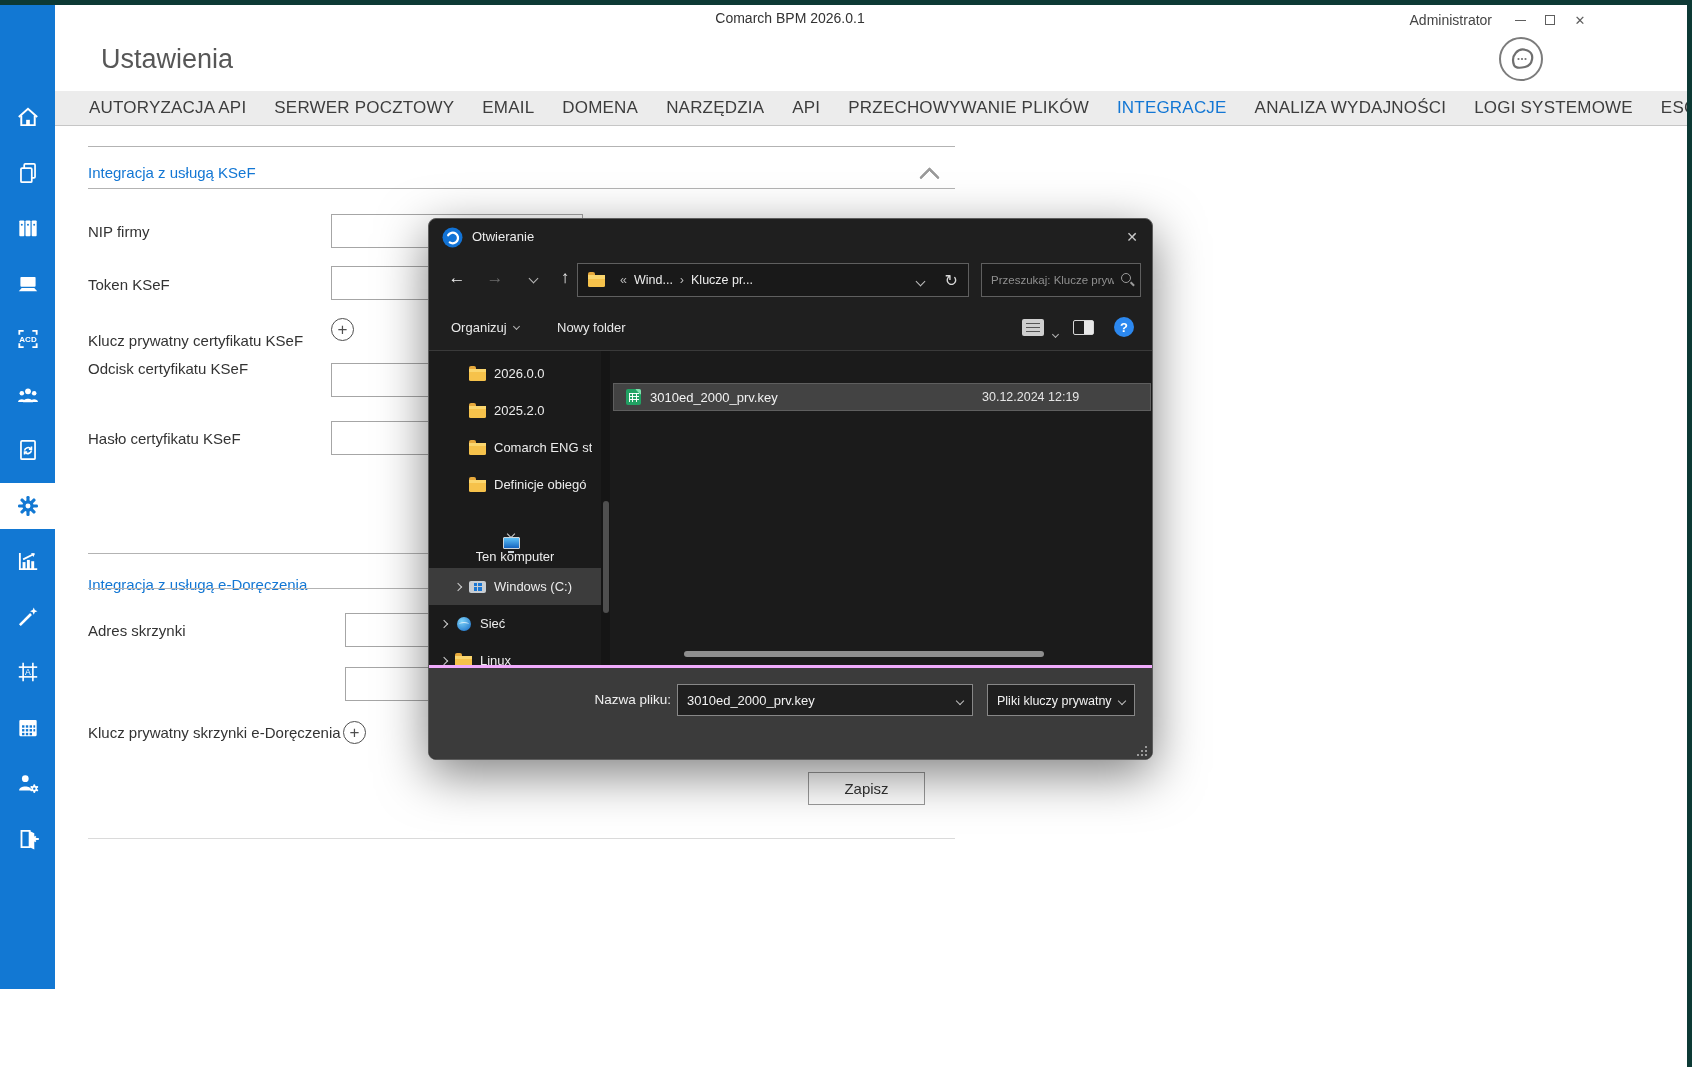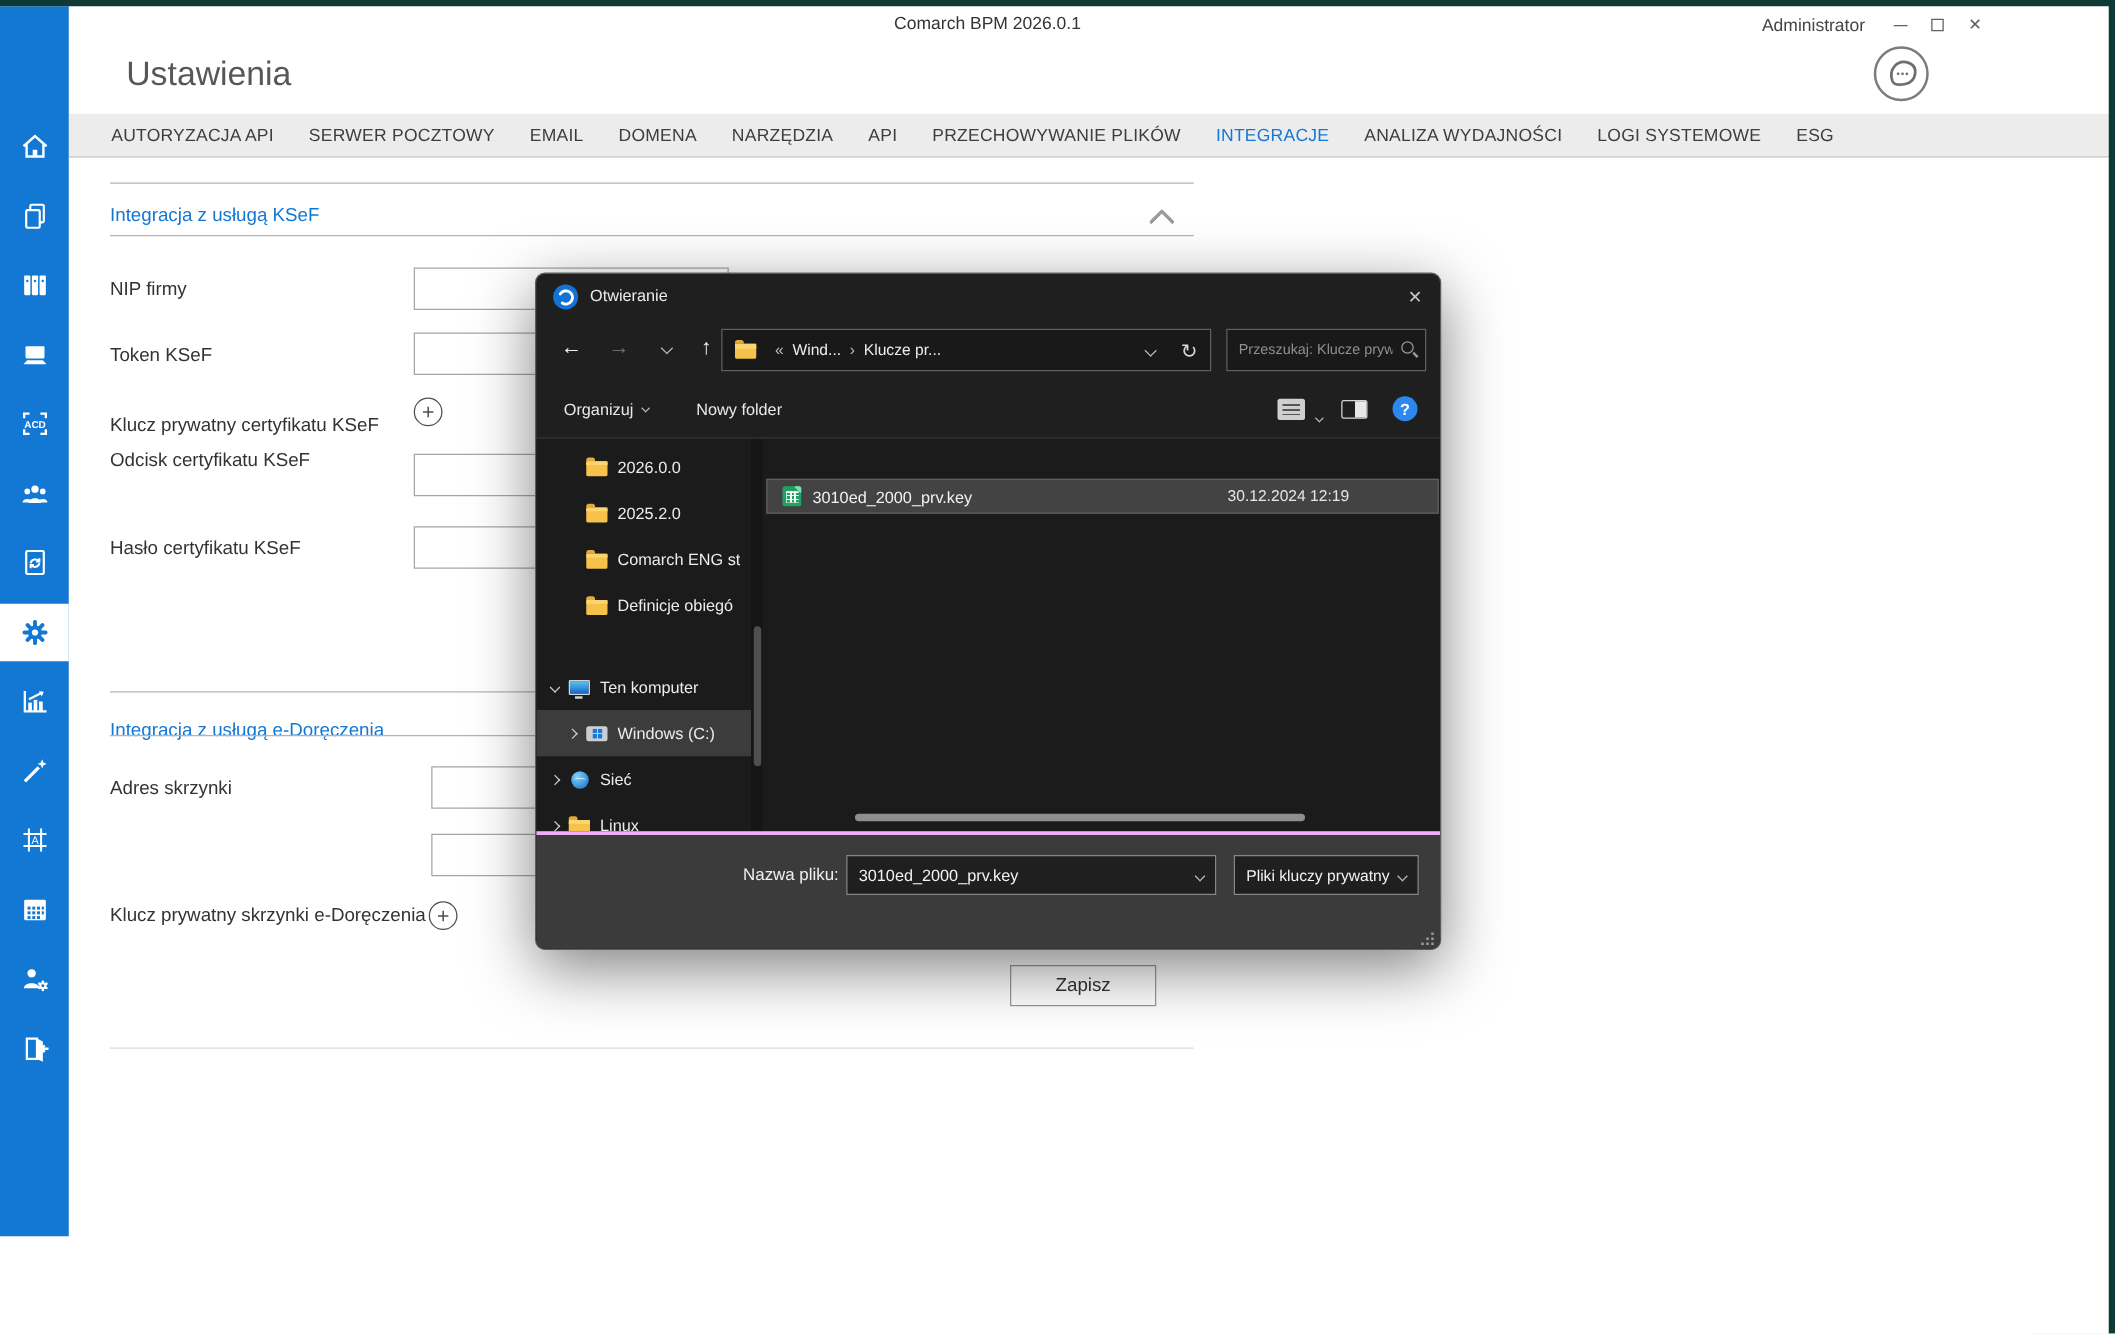--- a/index.html
+++ b/index.html
@@ -21,21 +21,21 @@
 
   
   .sidebar { position:absolute; left:0; top:5px; width:55px; height:984px; background:#1278d3; z-index:5; }
   .sb-item { position:absolute; left:0; width:55px; height:46px; display:flex; align-items:center; justify-content:center; --hole:#1278d3; color:#fff; cursor:pointer; }
   .sb-item.active { background:#fff; --hole:#fff; color:#1278d3; }
   .sb-item svg { display:block; }
 
   
   .page-title { position:absolute; left:101px; top:44px; font-size:27px; font-weight:300; color:#575757; }
   .tabbar { position:absolute; left:55px; top:91px; right:5px; height:35px; background:#ececec; border-bottom:1px solid #c6c6c6; display:flex; align-items:center; padding-left:34px; gap:28px; }
-  .tab { font-size:14px; color:#3d3d3d; letter-spacing:.2px; white-space:nowrap; cursor:pointer; }
+  .tab { font-size:17px; color:#3d3d3d; letter-spacing:.2px; white-space:nowrap; cursor:pointer; }
   .tab.active { color:#1377d4; }
 
   
   .rule { position:absolute; height:0; border-top:1px solid #b3b3b3; }
   .rule.faint { border-top-color:#dadada; }
   .sec-title { position:absolute; font-size:15px; color:#1377d4; }
   .fld-label { position:absolute; font-size:15px; color:#333; }
   .txt-input { position:absolute; width:252px; height:34px; border:1px solid #a6a6a6; background:#fff; outline:none; padding:0 8px; font-size:14px; font-family:inherit; }
   .plus-btn { position:absolute; width:23px; height:23px; border:1.5px solid #4f4f4f; border-radius:50%; display:flex; align-items:center; justify-content:center; color:#4f4f4f; font-size:17px; font-weight:300; line-height:1; background:#fff; cursor:pointer; }
   .collapse-chev { position:absolute; left:922px; top:170px; width:15px; height:15px; border-right:3px solid #9a9a9a; border-bottom:3px solid #9a9a9a; border-radius:2px; transform:rotate(225deg); cursor:pointer; }
@@ -432,21 +432,21 @@
           <div class="tree-row" style="">
             <span style="display:inline-block;width:40px;flex:0 0 auto;"></span>
             <span class="ico-folder"></span>
             <span class="tree-label">Comarch ENG st</span>
           </div>
           <div class="tree-row" style="">
             <span style="display:inline-block;width:40px;flex:0 0 auto;"></span>
             <span class="ico-folder"></span>
             <span class="tree-label">Definicje obiegó</span>
           </div>
-          <div class="tree-row" style="margin-top:28px;">
+          <div class="tree-row" style="margin-top:28px;flex-direction:column;">
             <span style="display:inline-block;width:12px;flex:0 0 auto;"></span>
             <span class="chev down"></span>
             <span class="ico-computer"></span>
             <span class="tree-label">Ten komputer</span>
           </div>
           <div class="tree-row sel" style="">
             <span style="display:inline-block;width:26px;flex:0 0 auto;"></span>
             <span class="chev right"></span>
             <span class="ico-drive"></span>
             <span class="tree-label">Windows (C:)</span>

